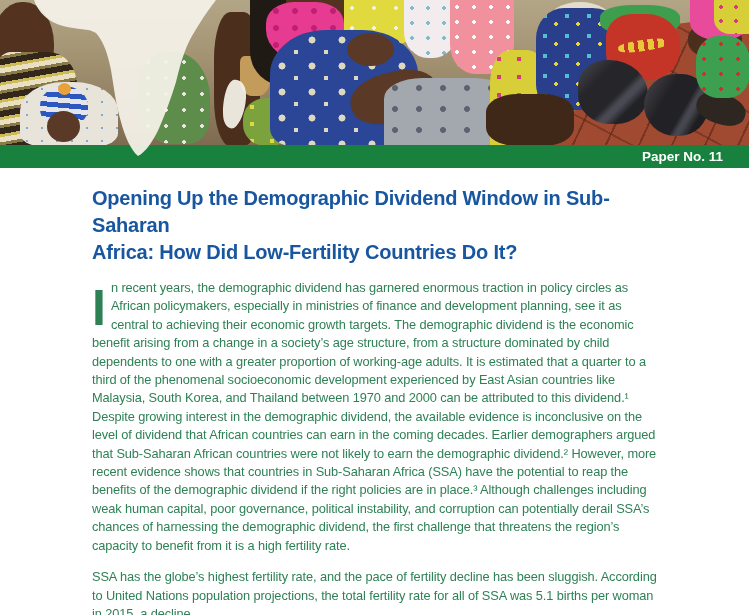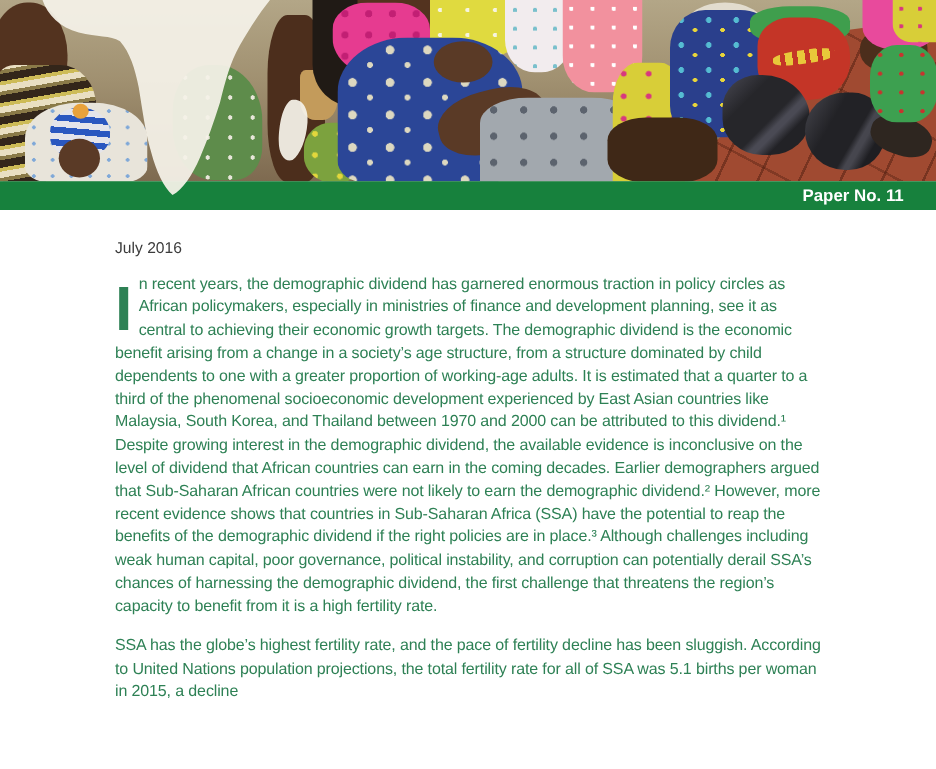--- a/index.html
+++ b/index.html
@@ -170,21 +170,24 @@
          C 237,262 232,274 226,278
          C 220,280 215,274 215,263
          C 215,250 218,234 225,230 Z"></path>
   </svg>
 
   <div class="banner">
     <span>Paper No. 11</span>
   </div>
 
   <div class="content">
-    <p class="date">July 2016</p>
+    <h1 class="title">
+      <span>Opening Up the Demographic Dividend Window in Sub-Saharan</span><br>
+      <span>Africa: How Did Low-Fertility Countries Do It?</span>
+    </h1>
 
     <p class="para">
       <span class="dropbar">I</span><span>n recent years, the demographic dividend has garnered enormous traction in policy circles as African policymakers, especially in ministries of finance and development planning, see it as central to achieving their economic growth targets. The demographic dividend is the economic benefit arising from a change in a society’s age structure, from a structure dominated by child dependents to one with a greater proportion of working-age adults. It is estimated that a quarter to a third of the phenomenal socioeconomic development experienced by East Asian countries like Malaysia, South Korea, and Thailand between 1970 and 2000 can be attributed to this dividend.¹ Despite growing interest in the demographic dividend, the available evidence is inconclusive on the level of dividend that African countries can earn in the coming decades. Earlier demographers argued that Sub-Saharan African countries were not likely to earn the demographic dividend.² However, more recent evidence shows that countries in Sub-Saharan Africa (SSA) have the potential to reap the benefits of the demographic dividend if the right policies are in place.³ Although challenges including weak human capital, poor governance, political instability, and corruption can potentially derail SSA’s chances of harnessing the demographic dividend, the first challenge that threatens the region’s capacity to benefit from it is a high fertility rate.</span>
     </p>
     <p class="para">SSA has the globe’s highest fertility rate, and the pace of fertility decline has been sluggish. According to United Nations population projections, the total fertility rate for all of SSA was 5.1 births per woman in 2015, a decline</p>
 
   </div>
 
 </div>
 

